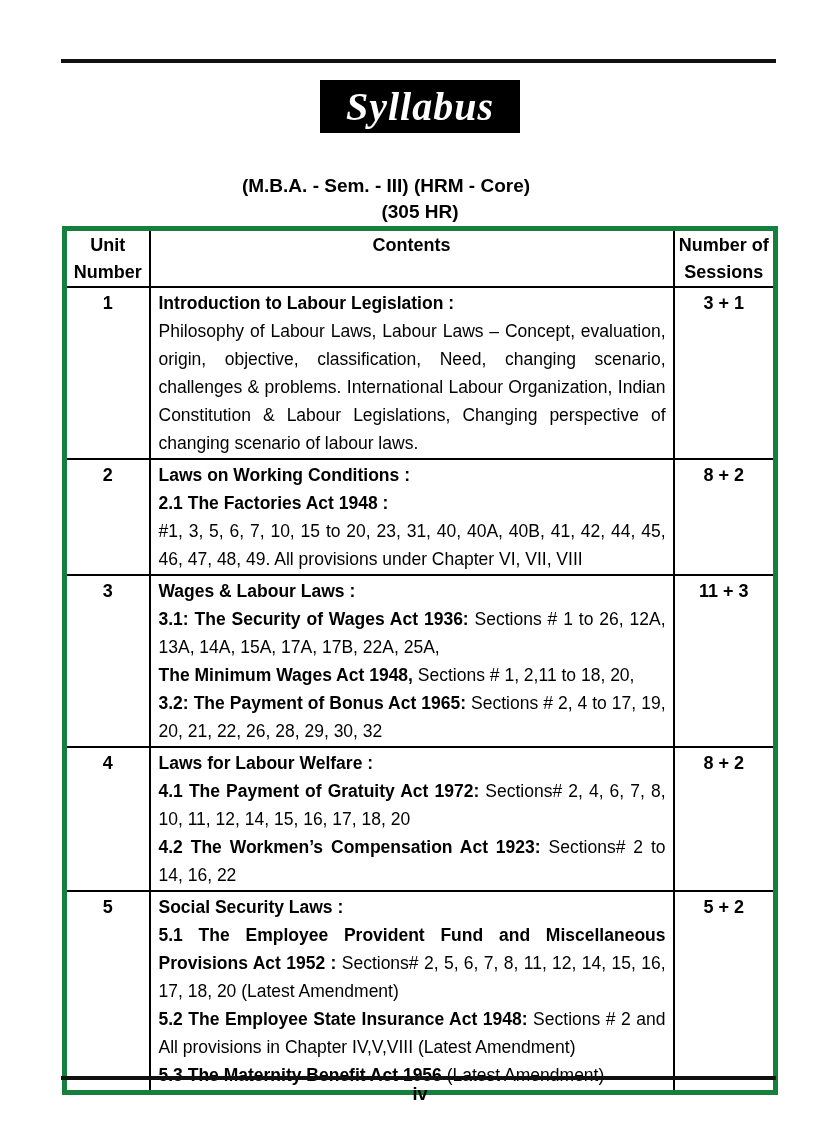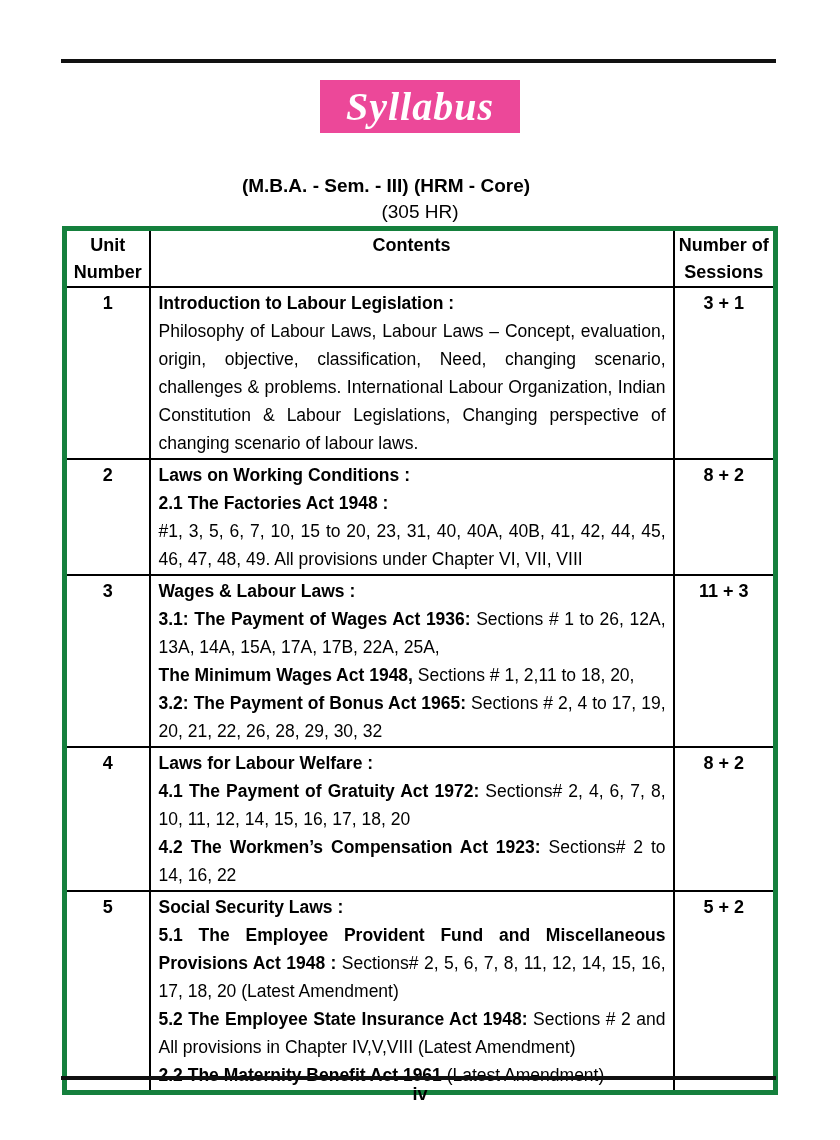--- a/index.html
+++ b/index.html
@@ -14,38 +14,38 @@
   .page { position:absolute; inset:0; }
 
   .top-rule, .footer-rule {
     position:absolute; left:61px; width:715px; height:4px; background:#111111;
   }
   .top-rule { top:59px; }
   .footer-rule { top:1076px; }
 
   .banner {
     position:absolute; left:320px; top:80px; width:200px; height:53px;
-    background:#ec4899; color:#ffffff;
+    background:#000000; color:#ffffff;
     display:flex; align-items:center; justify-content:center;
     font-family:"Liberation Serif", serif;
     font-style:italic; font-weight:bold; font-size:40px;
     letter-spacing:1px;
   }
 
   .course-title {
     position:absolute; top:144px; left:0; width:840px; margin:0;
     text-align:center; font-size:22.5px; font-weight:bold; line-height:26px;
   }
   .course-subtitle {
     position:absolute; top:173px; left:0; width:772px;
     text-align:center; font-size:19px; font-weight:bold; line-height:25px;
   }
   .course-code {
     position:absolute; top:199px; left:0; width:840px;
-    text-align:center; font-size:19px; font-weight:normal; line-height:25px;
+    text-align:center; font-size:19px; font-weight:bold; line-height:25px;
   }
 
   table.syllabus-table {
     position:absolute; left:62px; top:226px; width:711px;
     border-collapse:collapse; table-layout:fixed;
     border:5px solid #15803d;
   }
   .syllabus-table th, .syllabus-table td {
     border:2px solid #000000;
     vertical-align:top;
@@ -120,42 +120,42 @@
             <div class="para"><span class="b">Laws on Working Conditions :</span></div>
             <div class="para"><span class="b">2.1 The Factories Act 1948 :</span></div>
             <div class="para"><span>#1, 3, 5, 6, 7, 10, 15 to 20, 23, 31, 40, 40A, 40B, 41, 42, 44, 45, 46, 47, 48, 49. All provisions under Chapter VI, VII, VIII</span></div>
           </td>
           <td class="sessions-cell">8 + 2</td>
         </tr>
         <tr>
           <td class="unit-cell">3</td>
           <td class="contents-cell">
             <div class="para"><span class="b">Wages &amp; Labour Laws :</span></div>
-            <div class="para"><span class="b">3.1: The Payment of Wages Act 1936:</span><span> Sections # 1 to 26, 12A, 13A, 14A, 15A, 17A, 17B, 22A, 25A,</span></div>
+            <div class="para"><span class="b">3.1: The Security of Wages Act 1936:</span><span> Sections # 1 to 26, 12A, 13A, 14A, 15A, 17A, 17B, 22A, 25A,</span></div>
             <div class="para"><span class="b">The Minimum Wages Act 1948,</span><span> Sections # 1, 2,11 to 18, 20,</span></div>
             <div class="para"><span class="b">3.2: The Payment of Bonus Act 1965:</span><span> Sections # 2, 4 to 17, 19, 20, 21, 22, 26, 28, 29, 30, 32</span></div>
           </td>
           <td class="sessions-cell">11 + 3</td>
         </tr>
         <tr>
           <td class="unit-cell">4</td>
           <td class="contents-cell">
             <div class="para"><span class="b">Laws for Labour Welfare :</span></div>
             <div class="para"><span class="b">4.1 The Payment of Gratuity Act 1972:</span><span> Sections# 2, 4, 6, 7, 8, 10, 11, 12, 14, 15, 16, 17, 18, 20</span></div>
             <div class="para"><span class="b">4.2 The Workmen’s Compensation Act 1923:</span><span> Sections# 2 to 14, 16, 22</span></div>
           </td>
           <td class="sessions-cell">8 + 2</td>
         </tr>
         <tr>
           <td class="unit-cell">5</td>
           <td class="contents-cell">
             <div class="para"><span class="b">Social Security Laws :</span></div>
-            <div class="para"><span class="b">5.1 The Employee Provident Fund and Miscellaneous Provisions Act 1948 :</span><span> Sections# 2, 5, 6, 7, 8, 11, 12, 14, 15, 16, 17, 18, 20 (Latest Amendment)</span></div>
+            <div class="para"><span class="b">5.1 The Employee Provident Fund and Miscellaneous Provisions Act 1952 :</span><span> Sections# 2, 5, 6, 7, 8, 11, 12, 14, 15, 16, 17, 18, 20 (Latest Amendment)</span></div>
             <div class="para"><span class="b">5.2 The Employee State Insurance Act 1948:</span><span> Sections # 2 and All provisions in Chapter IV,V,VIII (Latest Amendment)</span></div>
-            <div class="para"><span class="b">2.2 The Maternity Benefit Act 1961</span><span> (Latest Amendment)</span></div>
+            <div class="para"><span class="b">5.3 The Maternity Benefit Act 1956</span><span> (Latest Amendment)</span></div>
           </td>
           <td class="sessions-cell">5 + 2</td>
         </tr>
       </tbody>
   </table>
 
   <div class="footer-rule"></div>
   <div class="page-number">iv</div>
 
 </div>

